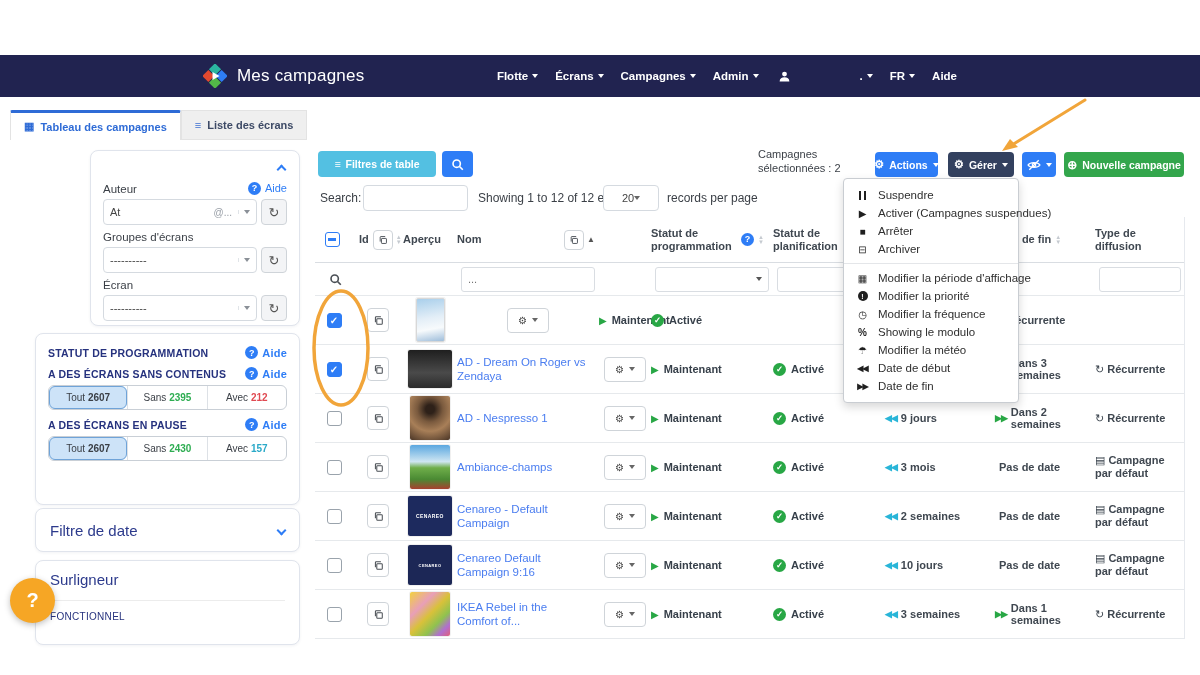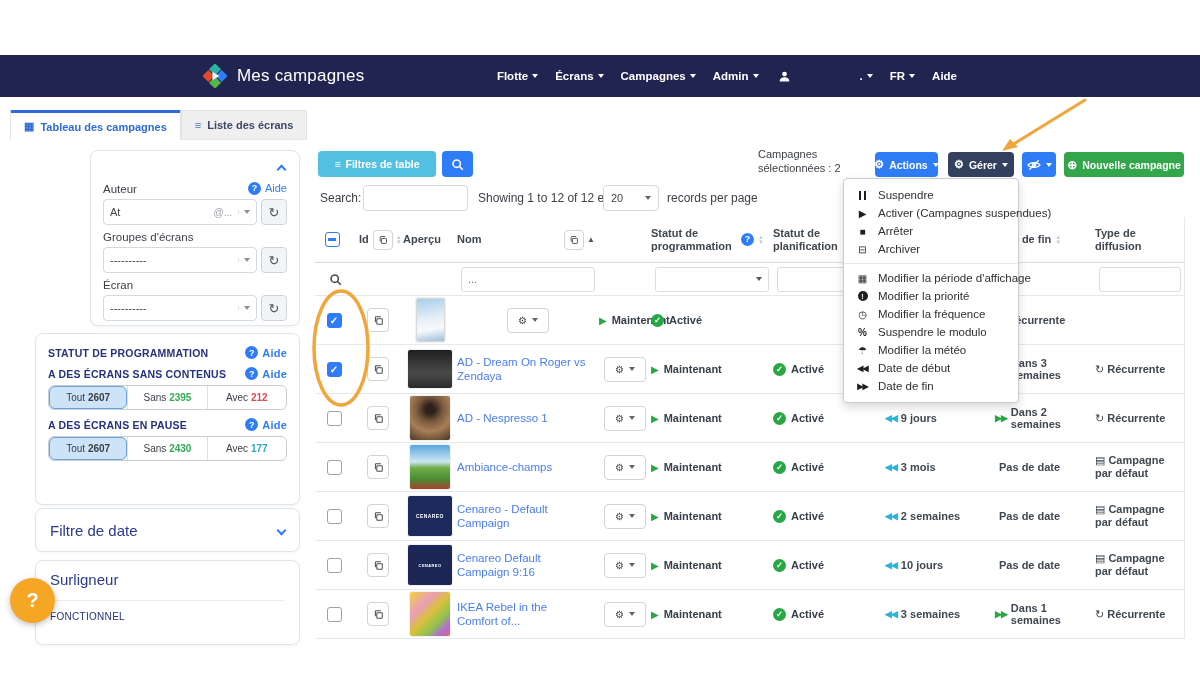--- a/index.html
+++ b/index.html
@@ -70,21 +70,21 @@
   .btn-manage { position:absolute; left:633px; top:7px; width:66px; height:25px; background:#33415f; }
   .btn-eye { position:absolute; left:707px; top:7px; width:34px; height:25px; background:#2e7df6; }
   .btn-new { position:absolute; left:749px; top:7px; width:120px; height:25px; background:#33a64c; }
   .gearglyph { font-size:11px; }
   .plusglyph { font-size:12px; }
 
   .search-row { position:absolute; left:0; top:40px; width:870px; height:27px; font-size:12px; color:#3a3f46; }
   .search-label { position:absolute; left:5px; top:6px; }
   .search-input { position:absolute; left:48px; top:0; width:105px; height:26px; border:1px solid #d5dae0; border-radius:4px; font-family:inherit; padding:0 6px; font-size:11px; }
   .showing { position:absolute; left:163px; top:6px; }
-  .psize { position:absolute; left:288px; top:0; width:56px; height:26px; border:1px solid #d5dae0; border-radius:4px; display:flex; align-items:center; justify-content:space-between; padding:0 7px; font-size:11px; color:#444; cursor:pointer; background:#fff; }
+  .psize { position:absolute; left:288px; top:0; width:56px; height:26px; border:1px solid #d5dae0; border-radius:4px; display:flex; align-items:center; justify-content:space-between; padding:0 18px; font-size:11px; color:#444; cursor:pointer; background:#fff; }
   .psize .caret { border-top-color:#666; }
   .records { position:absolute; left:352px; top:6px; }
 
   
   .table-wrap { position:absolute; left:0; top:72px; width:870px; border-right:1px solid #e6e9ee; }
   .grid-row { display:grid; grid-template-columns:38px 50px 54px 142px 52px 122px 112px 110px 100px 90px; align-items:center; }
   .thead { border-bottom:1px solid #d9dde2; padding:6px 0; font-size:11px; font-weight:700; color:#3f4750; min-height:46px; }
   .thead .hcell { display:flex; align-items:center; gap:4px; line-height:13px; padding-right:4px; }
   .sort { display:inline-flex; flex-direction:column; font-size:6px; line-height:5px; color:#c5cad0; }
   .sort-asc { font-size:8px; color:#555; }
@@ -270,21 +270,21 @@
     <div class="sec-title">
         <span>A DES ÉCRANS EN PAUSE</span>
       <span class="aide">
           <span class="qb">?</span>
           <span>Aide</span>
         </span>
       </div>
     <div class="seg">
       <div class="seg-btn active"><span>Tout</span> <b>2607</b></div>
       <div class="seg-btn"><span>Sans</span> <b class="c-green">2430</b></div>
-      <div class="seg-btn"><span>Avec</span> <b class="c-cyan">177</b></div>
+      <div class="seg-btn"><span>Avec</span> <b class="c-cyan">157</b></div>
     </div>
   </div>
 
   <div class="card card-date">
     <span class="card-title">Filtre de date</span>
     <span class="chev down"></span>
   </div>
 
   <div class="card card-high">
     <div class="card-title">Surligneur</div>
@@ -782,21 +782,21 @@
             <span class="dot-ic">!</span>
           </span>
           <span>Modifier la priorité</span>
         </div>
       <div class="dd-item">
           <span class="dd-ic">◷</span>
           <span>Modifier la fréquence</span>
         </div>
       <div class="dd-item">
           <span class="dd-ic" style="font-weight:700">%</span>
-          <span>Suspendre le modulo</span>
+          <span>Showing le modulo</span>
         </div>
       <div class="dd-item">
           <span class="dd-ic">☂</span>
           <span>Modifier la météo</span>
         </div>
       <div class="dd-item">
           <span class="dd-ic dbl">◀◀</span>
           <span>Date de début</span>
         </div>
       <div class="dd-item">

